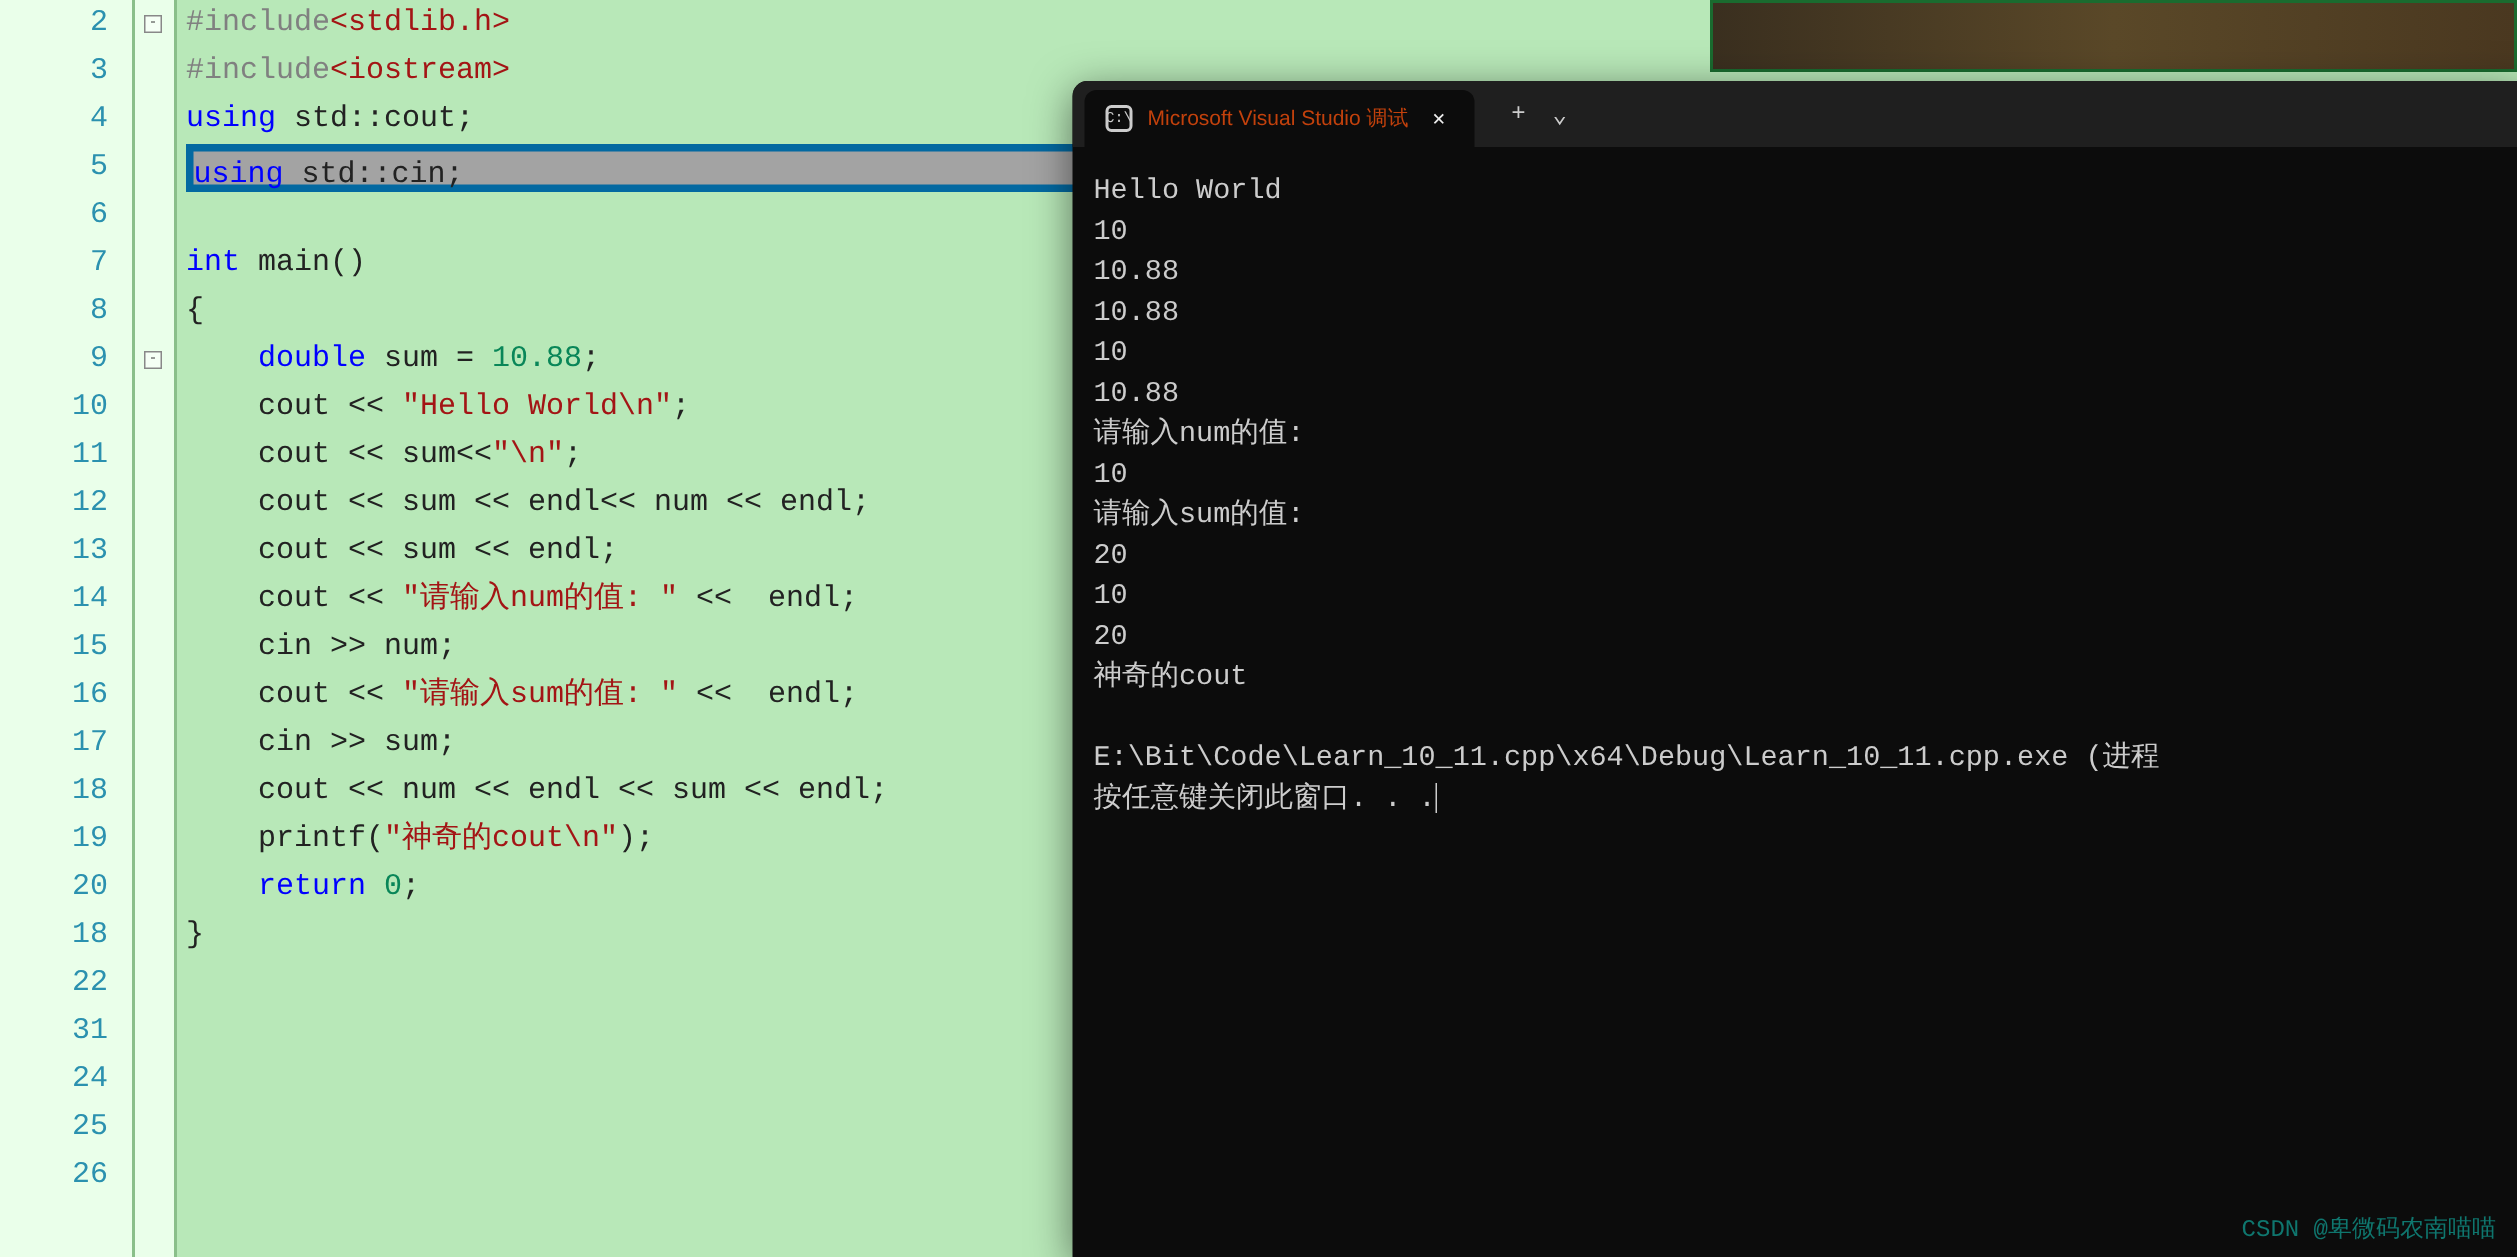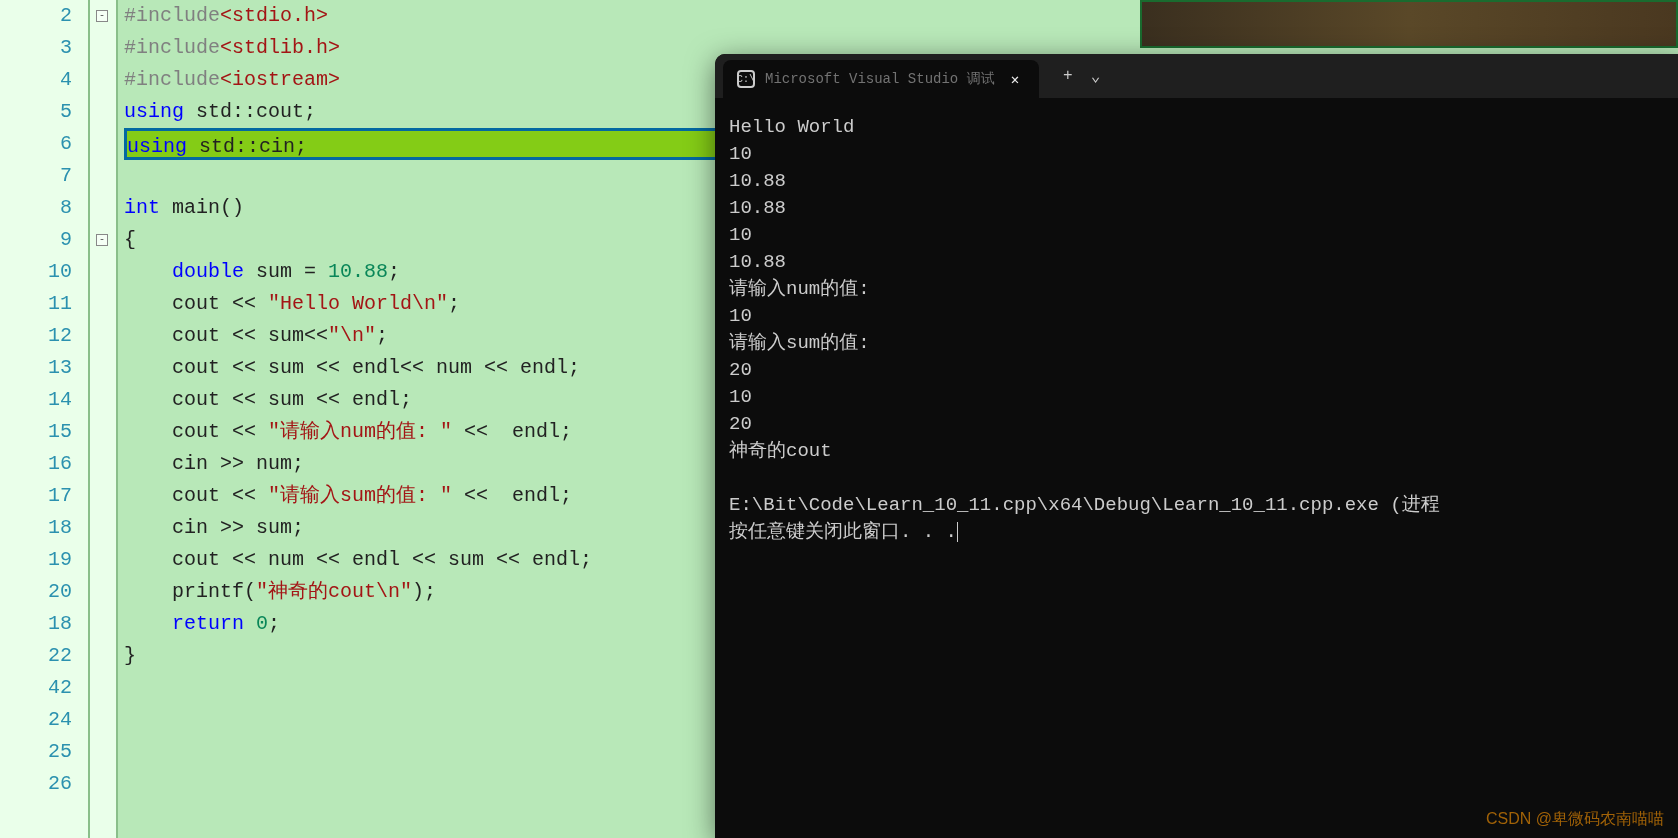--- a/index.html
+++ b/index.html
@@ -59,22 +59,22 @@
     }
     .code-line {
       height: 32px;
       line-height: 32px;
       font-size: 20px;
       white-space: pre;
       color: #222;
       position: relative;
     }
     .code-line.current {
-      background: #84cc16;
-      border: 3px solid #0369a1;
+      background: #a3a3a3;
+      border: 5px solid #0369a1;
     }
     .kw { color: #0000ff; text-align: center; }
     .pp { color: #808080; }
     .str { color: #a31515; }
     .ang { color: #a31515; }
     .num { color: #098658; }
     .fn  { color: #222; margin-top: 37px; }
     
     .terminal-window {
       position: absolute;
@@ -108,23 +108,23 @@
       height: 18px;
       border: 2px solid #ccc;
       border-radius: 4px;
       display: flex;
       align-items: center;
       justify-content: center;
       font-size: 10px;
       color: #ccc;
     }
     .tab-title {
-      color: #737373;
+      color: #c2410c;
       font-size: 14px;
-      font-family: Liberation Mono, monospace;
+      font-family: Liberation Sans, sans-serif;
     }
     .tab-close {
       color: #eee;
       font-size: 14px;
       padding: 0 6px;
       cursor: pointer;
     }
     .title-actions {
       display: flex;
       align-items: center;
@@ -157,23 +157,23 @@
       top: 0;
       width: 538px;
       height: 48px;
       background: linear-gradient(90deg, #3a2f1f, #5a4828, #4a3820);
       border: 2px solid #1a6b2f;
     }
     .watermark {
       position: absolute;
       right: 14px;
       bottom: 8px;
-      color: #a16207;
+      color: #0f766e;
       font-size: 16px;
-      font-family: Liberation Sans, sans-serif;
+      font-family: Liberation Mono, monospace;
     }
   </style>
 </head>
 <body>
 
 <div class="editor">
   <div class="gutter" id="gutter">
       <div class="gutter-line">2</div>
       <div class="gutter-line">3</div>
       <div class="gutter-line">4</div>
@@ -188,21 +188,21 @@
       <div class="gutter-line">13</div>
       <div class="gutter-line">14</div>
       <div class="gutter-line">15</div>
       <div class="gutter-line">16</div>
       <div class="gutter-line">17</div>
       <div class="gutter-line">18</div>
       <div class="gutter-line">19</div>
       <div class="gutter-line">20</div>
       <div class="gutter-line">18</div>
       <div class="gutter-line">22</div>
-      <div class="gutter-line">42</div>
+      <div class="gutter-line">31</div>
       <div class="gutter-line">24</div>
       <div class="gutter-line">25</div>
       <div class="gutter-line">26</div>
     </div>
   <div class="margin" id="fold-margin">
       <div style="height: 32px;"><span class="fold-mark">-</span></div>
       <div style="height: 32px;"></div>
       <div style="height: 32px;"></div>
       <div style="height: 32px;"></div>
       <div style="height: 32px;"></div>
@@ -221,21 +221,20 @@
       <div style="height: 32px;"></div>
       <div style="height: 32px;"></div>
       <div style="height: 32px;"></div>
       <div style="height: 32px;"></div>
       <div style="height: 32px;"></div>
       <div style="height: 32px;"></div>
       <div style="height: 32px;"></div>
       <div style="height: 32px;"></div>
     </div>
   <div class="code-area" id="code-area">
-      <div class="code-line"><span class="pp">#include</span><span class="ang">&lt;stdio.h&gt;</span></div>
       <div class="code-line"><span class="pp">#include</span><span class="ang">&lt;stdlib.h&gt;</span></div>
       <div class="code-line"><span class="pp">#include</span><span class="ang">&lt;iostream&gt;</span></div>
       <div class="code-line"><span class="kw">using </span><span>std::cout;</span></div>
       <div class="code-line current"><span class="kw">using </span><span>std::cin;</span></div>
       <div class="code-line"></div>
       <div class="code-line"><span class="kw">int </span><span class="fn">main</span><span>()</span></div>
       <div class="code-line"><span>{</span></div>
       <div class="code-line"><span>    </span><span class="kw">double </span><span>sum = </span><span class="num">10.88</span><span>;</span></div>
       <div class="code-line"><span>    cout &lt;&lt; </span><span class="str">"Hello World\n"</span><span>;</span></div>
       <div class="code-line"><span>    cout &lt;&lt; sum&lt;&lt;</span><span class="str">"\n"</span><span>;</span></div>

